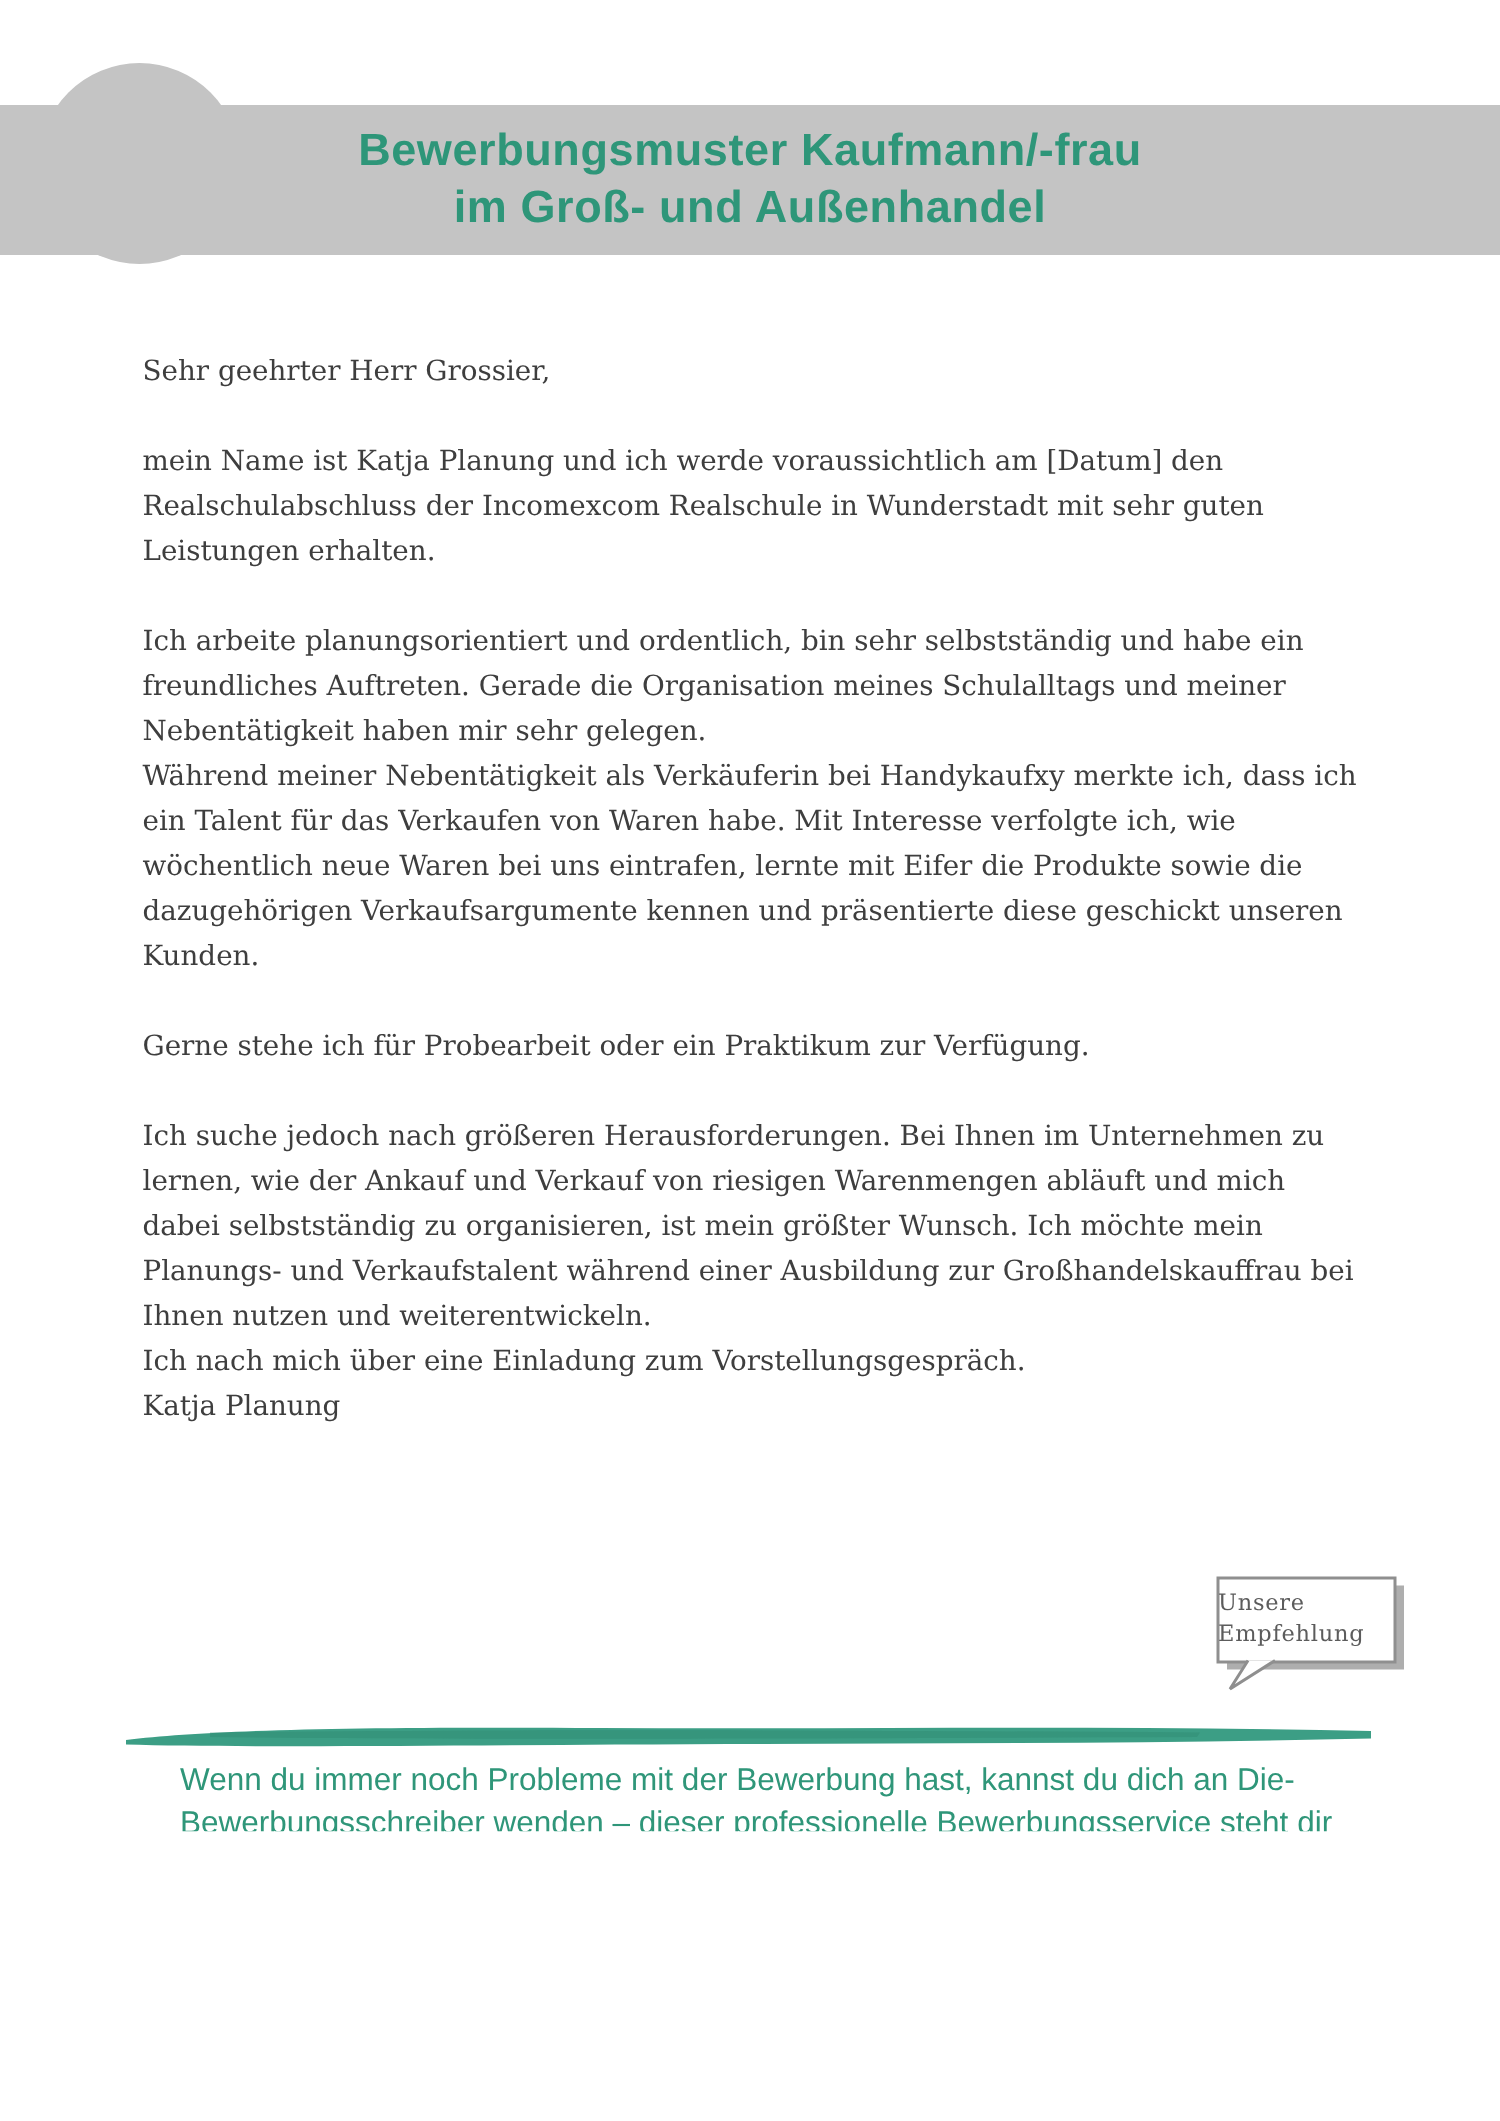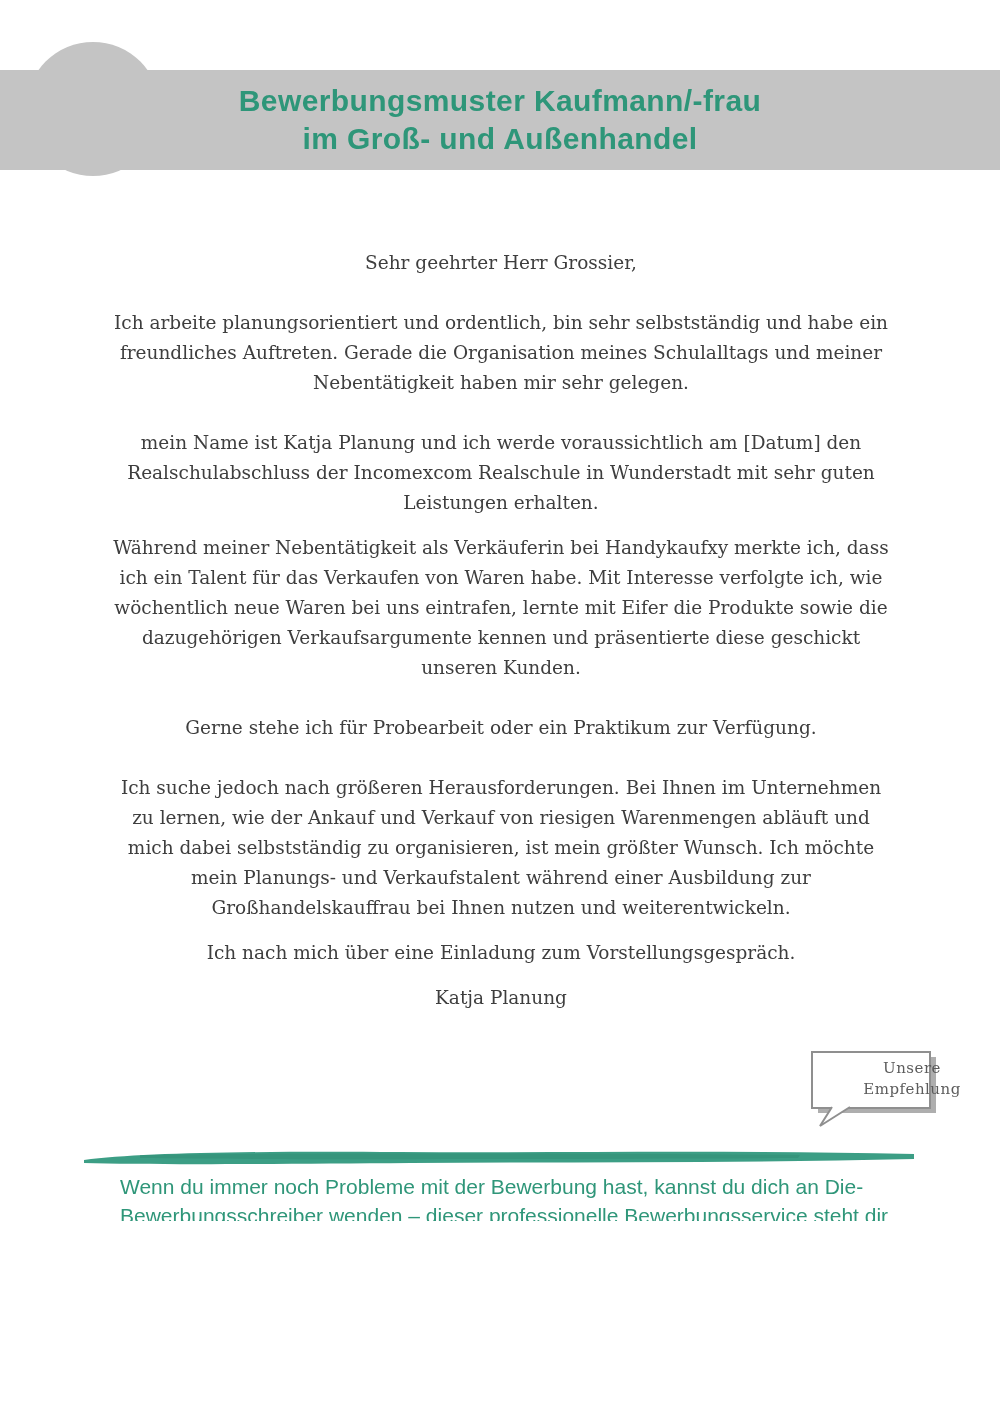--- a/index.html
+++ b/index.html
@@ -43,41 +43,40 @@
   
   .letter {
     position: absolute;
     top: 233px; left: 95px;
     width: 812px;
     font-family: "DejaVu Serif", serif;
     font-size: 18.5px;
     line-height: 30px;
     color: #3e3e3e;
   }
-  .letter p { margin: 15px; text-align: center; }
+  .letter p { margin: 0; }
   .letter p.gap { margin-top: 30px; }
 
   
   .bubble {
     position: absolute;
     top: 1050px; left: 810px;
     width: 132px; height: 80px;
   }
   .bubble svg { position: absolute; top: 0; left: 0; }
   .bubble-text {
     position: absolute;
     top: 8px; left: 2px;
     width: 120px;
-    text-align: center;
+    text-align: left;
     font-family: "DejaVu Serif", serif;
     font-size: 15px;
     line-height: 21px;
     color: #5c5c5c;
     letter-spacing: 0.5px;
-    padding-left: 40px;
   }
 
   
   .brush-top    { position: absolute; top: 1147px; left: 80px;  width: 838px; height: 22px; }
   .brush-bottom { position: absolute; top: 1289px; left: 138px; width: 780px; height: 20px; }
 
   
   .promo-text {
     position: absolute;
     top: 1172px; left: 120px;
@@ -133,22 +132,22 @@
 
   <div class="header-circle"></div>
   <div class="header-band"></div>
   <h1 class="page-title">
     <span>Bewerbungsmuster Kaufmann/-frau</span><br>
     <span>im Groß- und Außenhandel</span>
   </h1>
 
   <div class="letter">
     <p>Sehr geehrter Herr Grossier,</p>
+    <p class="gap">mein Name ist Katja Planung und ich werde voraussichtlich am [Datum] den Realschulabschluss der Incomexcom Realschule in Wunderstadt mit sehr guten Leistungen erhalten.</p>
     <p class="gap">Ich arbeite planungsorientiert und ordentlich, bin sehr selbstständig und habe ein freundliches Auftreten. Gerade die Organisation meines Schulalltags und meiner Nebentätigkeit haben mir sehr gelegen.</p>
-    <p class="gap">mein Name ist Katja Planung und ich werde voraussichtlich am [Datum] den Realschulabschluss der Incomexcom Realschule in Wunderstadt mit sehr guten Leistungen erhalten.</p>
     <p>Während meiner Nebentätigkeit als Verkäuferin bei Handykaufxy merkte ich, dass ich ein Talent für das Verkaufen von Waren habe. Mit Interesse verfolgte ich, wie wöchentlich neue Waren bei uns eintrafen, lernte mit Eifer die Produkte sowie die dazugehörigen Verkaufsargumente kennen und präsentierte diese geschickt unseren Kunden.</p>
     <p class="gap">Gerne stehe ich für Probearbeit oder ein Praktikum zur Verfügung.</p>
     <p class="gap">Ich suche jedoch nach größeren Herausforderungen. Bei Ihnen im Unternehmen zu lernen, wie der Ankauf und Verkauf von riesigen Warenmengen abläuft und mich dabei selbstständig zu organisieren, ist mein größter Wunsch. Ich möchte mein Planungs- und Verkaufstalent während einer Ausbildung zur Großhandelskauffrau bei Ihnen nutzen und weiterentwickeln.</p>
     <p>Ich nach mich über eine Einladung zum Vorstellungsgespräch.</p>
     <p>Katja Planung</p>
   </div>
 
   <div class="bubble">
     <svg width="132" height="80" viewBox="0 0 132 80">
       <rect x="8" y="7" width="118" height="56" fill="#aeaeae"></rect>

